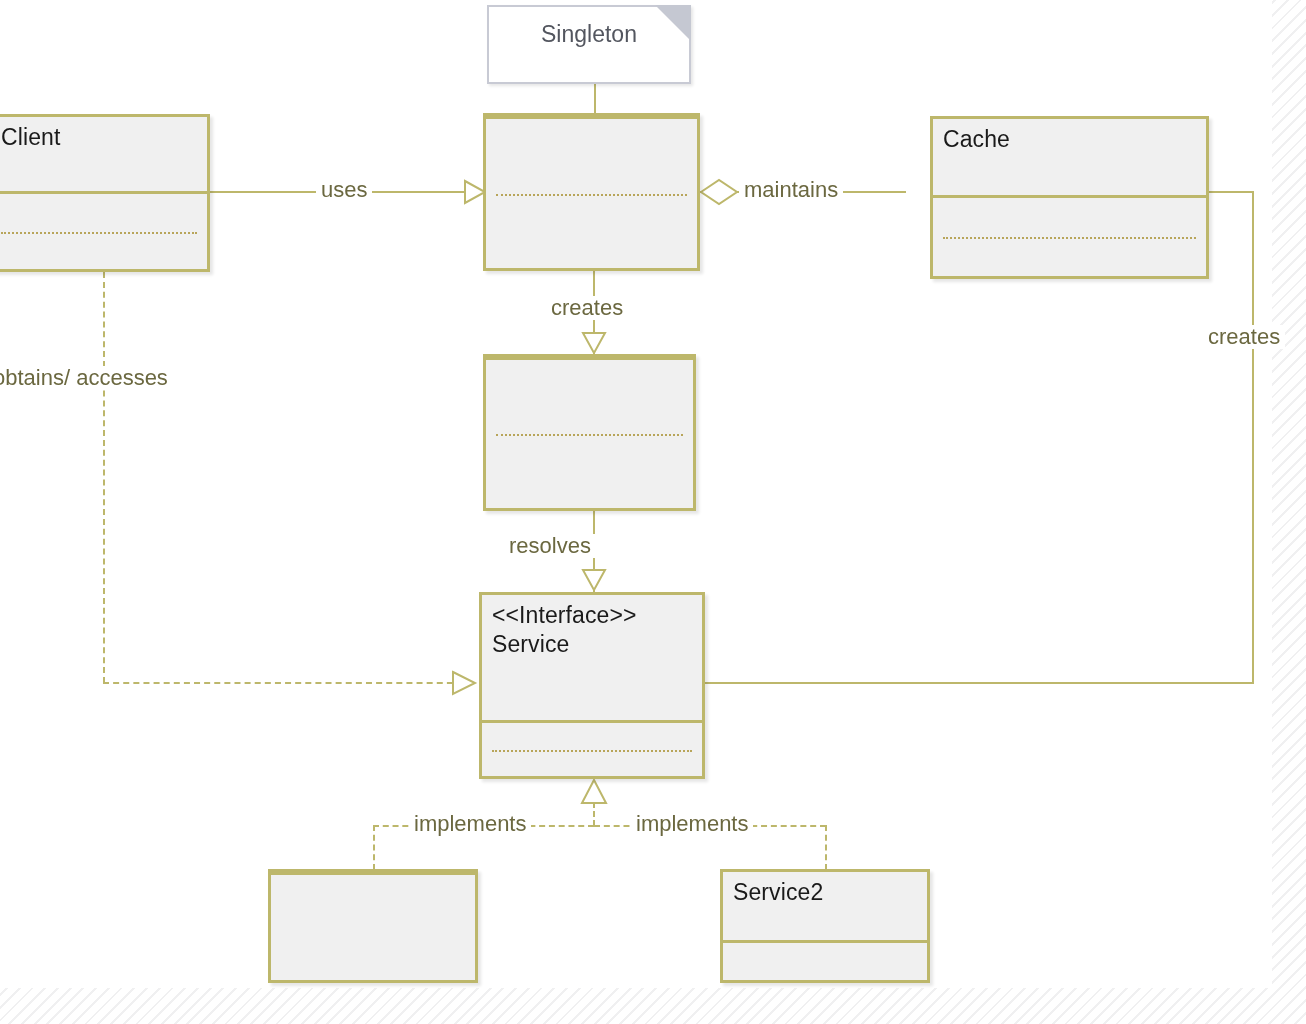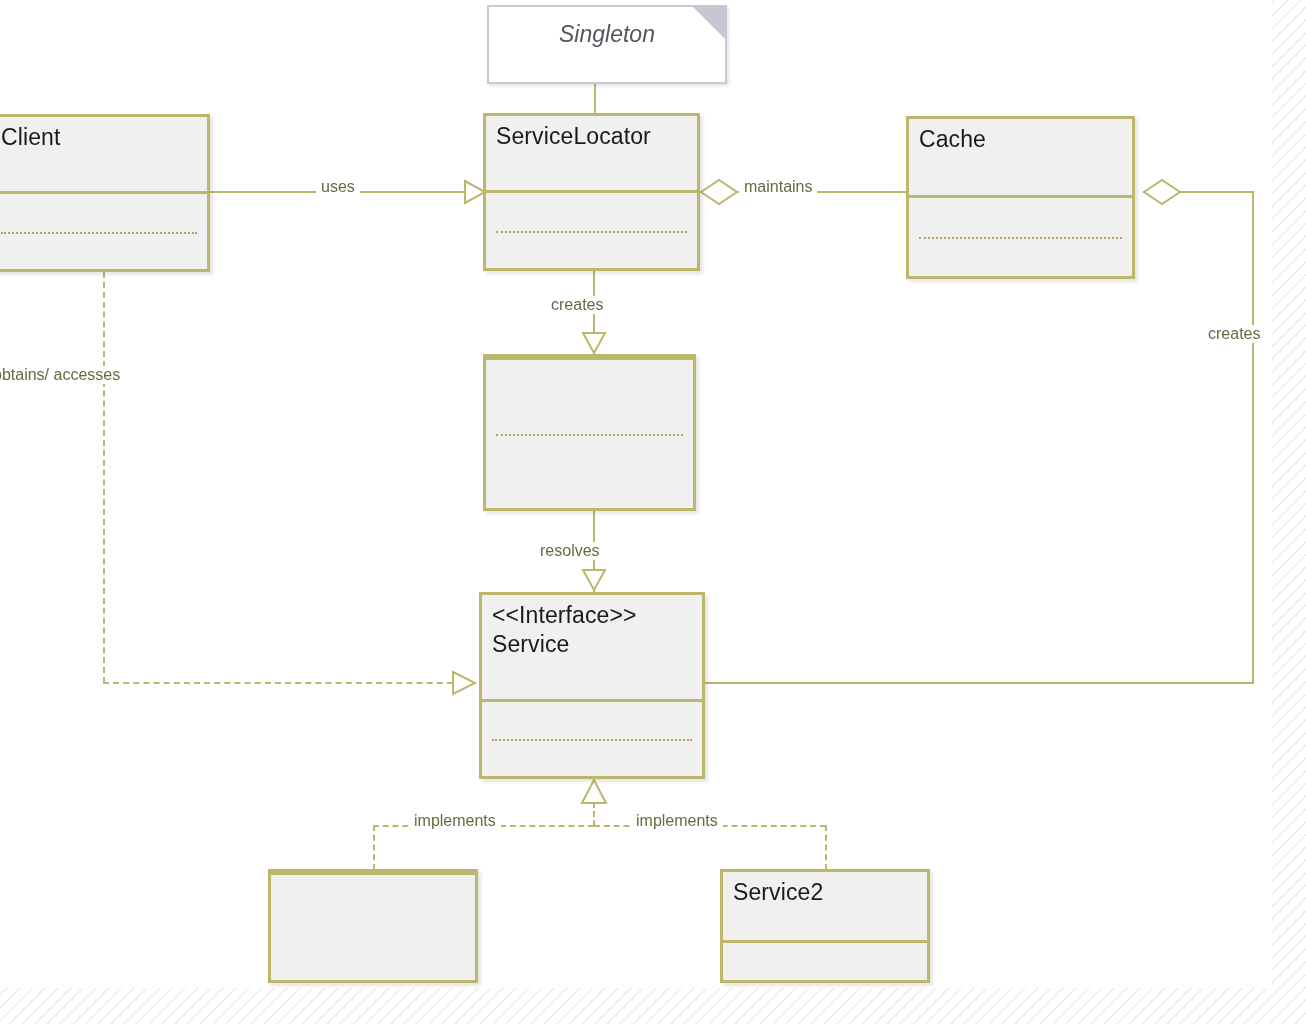--- a/index.html
+++ b/index.html
@@ -111,21 +111,21 @@
     width: 0;
   }
   .edge.note-link {
     background: #bdb76b;
   }
 
   
   .edge-label {
     position: absolute;
     color: #6b6840;
-    font-size: 16px;
+    font-size: 22px;
     background: #ffffff;
     padding: 0 5px;
     white-space: nowrap;
     line-height: 1.1;
   }
 
   
   .marker {
     position: absolute;
     pointer-events: none;
@@ -171,21 +171,21 @@
       </svg>
   </div>
   <span class="edge-label" style="left:546px; top:296px;text-align:center;">creates</span>
 
   <div class="edge v" style="left:593px; top:508px; height:86px;"></div>
   <div class="marker" style="left:582px; top:569px;">
     <svg width="24" height="22" viewBox="0 0 24 22">
         <polygon points="1,1 23,1 12,21"></polygon>
       </svg>
   </div>
-  <span class="edge-label" style="left:535px; top:534px;margin-top:8px;">resolves</span>
+  <span class="edge-label" style="left:504px; top:534px;">resolves</span>
 
   <div class="edge h" style="left:1143px; top:191px; width:111px;"></div>
   <div class="edge v" style="left:1252px; top:191px; height:493px;"></div>
   <div class="edge h" style="left:705px; top:682px; width:548px;"></div>
   <div class="marker" style="left:1143px; top:177px;">
     <svg width="38" height="30" viewBox="0 0 38 30">
         <polygon points="1,15 19,3 37,15 19,27"></polygon>
       </svg>
   </div>
   <span class="edge-label" style="left:1203px; top:325px;">creates</span>
@@ -208,54 +208,53 @@
   <div class="edge dash-v" style="left:593px; top:802px; height:24px;"></div>
 
   <div class="edge dash-h" style="left:373px; top:825px; width:221px;"></div>
   <div class="edge dash-h" style="left:594px; top:825px; width:232px;"></div>
 
   <div class="edge dash-v" style="left:373px; top:825px; height:45px;"></div>
   <div class="edge dash-v" style="left:825px; top:825px; height:45px;"></div>
   <span class="edge-label" style="left:409px; top:812px;">implements</span>
   <span class="edge-label" style="left:631px; top:812px;">implements</span>
 
-  <div class="uml-note" style="left:487px; top:5px; width:240px; height:79px;font-style:italic;">
+  <div class="uml-note" style="left:487px; top:5px; width:204px; height:79px;">
     <span class="note-label">Singleton</span>
     <span class="fold"></span>
   </div>
 
   <div class="uml-class" style="left:-12px; top:114px; width:222px; height:158px;">
     <div class="uml-title" style="height:74px;">Client</div>
     <div class="uml-body">
       <span class="sep"></span>
     </div>
   </div>
 
   <div class="uml-class" style="left:483px; top:113px; width:217px; height:158px;">
-    <div class="uml-title" style="height:74px;">ServiceLocator</div>
-    <div class="uml-body">
-      <span class="sep"></span>
-    </div>
-  </div>
-
-  <div class="uml-class" style="left:906px; top:116px; width:229px; height:163px;">
+    <div class="uml-body">
+      <span class="sep"></span>
+    </div>
+  </div>
+
+  <div class="uml-class" style="left:930px; top:116px; width:279px; height:163px;">
     <div class="uml-title" style="height:76px;">Cache</div>
     <div class="uml-body">
       <span class="sep"></span>
     </div>
   </div>
 
   <div class="uml-class" style="left:483px; top:354px; width:213px; height:157px;">
     <div class="uml-body">
       <span class="sep"></span>
     </div>
   </div>
 
   <div class="uml-class" style="left:479px; top:592px; width:226px; height:187px;">
-    <div class="uml-title" style="height:104px;">&lt;&lt;Interface&gt;&gt;
+    <div class="uml-title" style="height:125px;">&lt;&lt;Interface&gt;&gt;
 Service</div>
     <div class="uml-body">
       <span class="sep"></span>
     </div>
   </div>
 
   <div class="uml-class" style="left:268px; top:869px; width:210px; height:114px;">
     <div class="uml-body"></div>
   </div>
 

